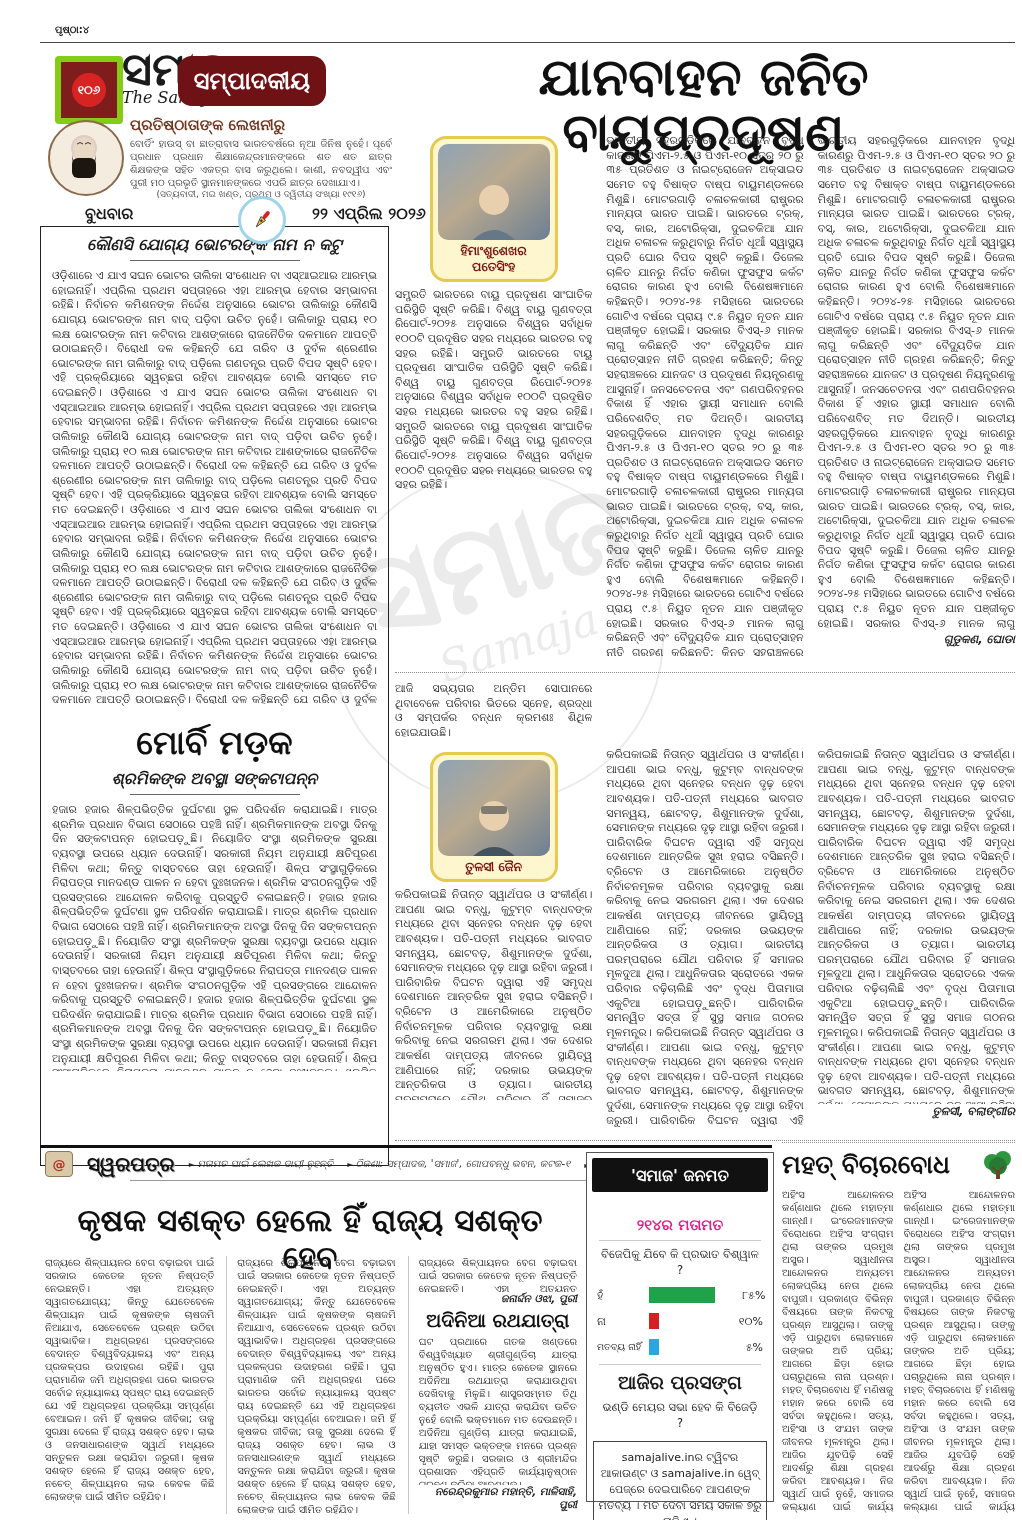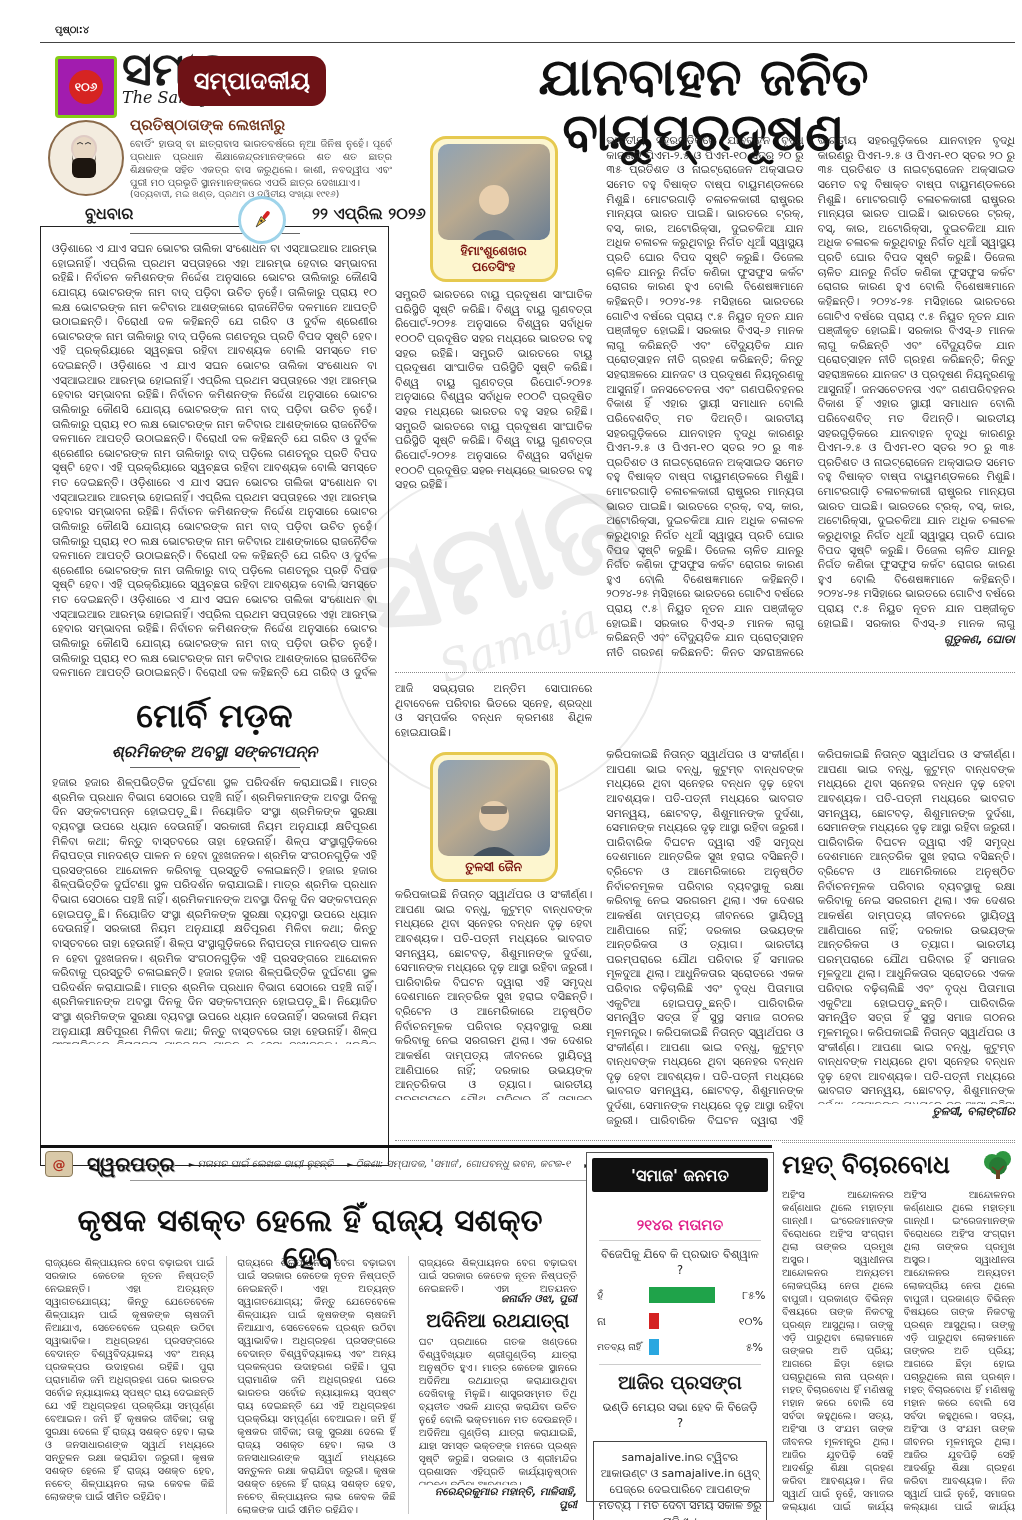--- a/index.html
+++ b/index.html
@@ -4,28 +4,28 @@
 <style>
   html,body{margin:0;padding:0;background:#e8e8e8;}
   #page{position:relative;width:1022px;height:1520px;background:#ffffff;margin:0 auto;
         font-family:"DejaVu Sans","Liberation Sans",sans-serif;color:#1a1a1a;overflow:hidden;
         border-right:1px solid #d8d8d8;}
   .abs{position:absolute;}
   .just{text-align:justify;overflow:hidden;}
   .body-txt{font-size:11px;line-height:1.33;color:#222;}
   .tiny-txt{font-size:10px;line-height:1.3;color:#222;}
   .ctr{text-align:center;}
-  .rt{text-align:left;}
+  .rt{text-align:center;}
   .headline{font-weight:bold;color:#101010;letter-spacing:0px;}
   .dotted-rule{border-top:1px dotted #888;height:0;}
   .solid-rule{border-top:1px solid #444;height:0;}
   .signoff{font-size:11.5px;font-weight:bold;font-style:italic;text-align:right;color:#222;}
   
   .edit-box{background:#6e1216;color:#fff;border-radius:14px;display:flex;align-items:center;justify-content:center;}
-  .badge{background:#a21caf;border:3px solid #84cc16;border-radius:4px;display:flex;align-items:center;justify-content:center;}
+  .badge{background:#7f1d1d;border:6px solid #84cc16;border-radius:4px;display:flex;align-items:center;justify-content:center;}
   .badge-inner{background:#d62422;color:#fff;border-radius:50%;width:34px;height:34px;display:flex;align-items:center;justify-content:center;font-size:12px;font-weight:bold;}
   
   .ed-box{border:1.5px solid #222;}
   .sub-head{font-style:italic;font-weight:bold;font-size:16px;}
   .short-rule{width:170px;border-top:1px solid #666;margin:6px auto 8px auto;}
   
   .auth-frame{border:3px solid #e6c94f;border-radius:16px;background:#fdf6cf;padding:5px 5px 2px 5px;}
   .auth-photo{border-radius:10px;width:100%;height:96px;background:linear-gradient(140deg,#8fa3b5 0%,#b9a98f 45%,#6c7f93 100%);position:relative;overflow:hidden;}
   .auth-photo svg{position:absolute;bottom:-4px;left:50%;transform:translateX(-50%);}
   .auth-name{font-size:12.5px;font-weight:bold;color:#7a1410;text-align:center;padding:3px 0 2px 0;}
@@ -87,20 +87,21 @@
     <svg width="26" height="26" viewBox="0 0 26 26">
       <g transform="rotate(40 13 13)">
         <rect x="11" y="2" width="4" height="9" rx="2" fill="#d42222"></rect>
         <path d="M10 11 L16 11 L13 22 Z" fill="#f0c040" stroke="#333" stroke-width="0.8"></path>
         <circle cx="13" cy="14" r="1.2" fill="#333"></circle>
       </g>
     </svg>
   </div>
 
   <div class="abs ed-box" style="left:40px;top:226px;width:347px;height:938px;">
+    <div class="ctr sub-head" style="margin-top:8px;">କୌଣସି ଯୋଗ୍ୟ ଭୋଟରଙ୍କ ନାମ ନ କଟୁ</div>
     <div class="short-rule"></div>
     <div class="just body-txt" style="margin:0 11px;height:440px;">ଓଡ଼ିଶାରେ ଏ ଯାଏ ସଘନ ଭୋଟର ତାଲିକା ସଂଶୋଧନ ବା ଏସ୍‌ଆଇଆର ଆରମ୍ଭ ହୋଇନାହିଁ। ଏପ୍ରିଲ ପ୍ରଥମ ସପ୍ତାହରେ ଏହା ଆରମ୍ଭ ହେବାର ସମ୍ଭାବନା ରହିଛି। ନିର୍ବାଚନ କମିଶନଙ୍କ ନିର୍ଦ୍ଦେଶ ଅନୁସାରେ ଭୋଟର ତାଲିକାରୁ କୌଣସି ଯୋଗ୍ୟ ଭୋଟରଙ୍କ ନାମ ବାଦ୍ ପଡ଼ିବା ଉଚିତ ନୁହେଁ। ତାଲିକାରୁ ପ୍ରାୟ ୧୦ ଲକ୍ଷ ଭୋଟରଙ୍କ ନାମ କଟିବାର ଆଶଙ୍କାରେ ରାଜନୈତିକ ଦଳମାନେ ଆପତ୍ତି ଉଠାଇଛନ୍ତି। ବିରୋଧୀ ଦଳ କହିଛନ୍ତି ଯେ ଗରିବ ଓ ଦୁର୍ବଳ ଶ୍ରେଣୀର ଭୋଟରଙ୍କ ନାମ ତାଲିକାରୁ ବାଦ୍ ପଡ଼ିଲେ ଗଣତନ୍ତ୍ର ପ୍ରତି ବିପଦ ସୃଷ୍ଟି ହେବ। ଏହି ପ୍ରକ୍ରିୟାରେ ସ୍ୱଚ୍ଛତା ରହିବା ଆବଶ୍ୟକ ବୋଲି ସମସ୍ତେ ମତ ଦେଇଛନ୍ତି। ଓଡ଼ିଶାରେ ଏ ଯାଏ ସଘନ ଭୋଟର ତାଲିକା ସଂଶୋଧନ ବା ଏସ୍‌ଆଇଆର ଆରମ୍ଭ ହୋଇନାହିଁ। ଏପ୍ରିଲ ପ୍ରଥମ ସପ୍ତାହରେ ଏହା ଆରମ୍ଭ ହେବାର ସମ୍ଭାବନା ରହିଛି। ନିର୍ବାଚନ କମିଶନଙ୍କ ନିର୍ଦ୍ଦେଶ ଅନୁସାରେ ଭୋଟର ତାଲିକାରୁ କୌଣସି ଯୋଗ୍ୟ ଭୋଟରଙ୍କ ନାମ ବାଦ୍ ପଡ଼ିବା ଉଚିତ ନୁହେଁ। ତାଲିକାରୁ ପ୍ରାୟ ୧୦ ଲକ୍ଷ ଭୋଟରଙ୍କ ନାମ କଟିବାର ଆଶଙ୍କାରେ ରାଜନୈତିକ ଦଳମାନେ ଆପତ୍ତି ଉଠାଇଛନ୍ତି। ବିରୋଧୀ ଦଳ କହିଛନ୍ତି ଯେ ଗରିବ ଓ ଦୁର୍ବଳ ଶ୍ରେଣୀର ଭୋଟରଙ୍କ ନାମ ତାଲିକାରୁ ବାଦ୍ ପଡ଼ିଲେ ଗଣତନ୍ତ୍ର ପ୍ରତି ବିପଦ ସୃଷ୍ଟି ହେବ। ଏହି ପ୍ରକ୍ରିୟାରେ ସ୍ୱଚ୍ଛତା ରହିବା ଆବଶ୍ୟକ ବୋଲି ସମସ୍ତେ ମତ ଦେଇଛନ୍ତି। ଓଡ଼ିଶାରେ ଏ ଯାଏ ସଘନ ଭୋଟର ତାଲିକା ସଂଶୋଧନ ବା ଏସ୍‌ଆଇଆର ଆରମ୍ଭ ହୋଇନାହିଁ। ଏପ୍ରିଲ ପ୍ରଥମ ସପ୍ତାହରେ ଏହା ଆରମ୍ଭ ହେବାର ସମ୍ଭାବନା ରହିଛି। ନିର୍ବାଚନ କମିଶନଙ୍କ ନିର୍ଦ୍ଦେଶ ଅନୁସାରେ ଭୋଟର ତାଲିକାରୁ କୌଣସି ଯୋଗ୍ୟ ଭୋଟରଙ୍କ ନାମ ବାଦ୍ ପଡ଼ିବା ଉଚିତ ନୁହେଁ। ତାଲିକାରୁ ପ୍ରାୟ ୧୦ ଲକ୍ଷ ଭୋଟରଙ୍କ ନାମ କଟିବାର ଆଶଙ୍କାରେ ରାଜନୈତିକ ଦଳମାନେ ଆପତ୍ତି ଉଠାଇଛନ୍ତି। ବିରୋଧୀ ଦଳ କହିଛନ୍ତି ଯେ ଗରିବ ଓ ଦୁର୍ବଳ ଶ୍ରେଣୀର ଭୋଟରଙ୍କ ନାମ ତାଲିକାରୁ ବାଦ୍ ପଡ଼ିଲେ ଗଣତନ୍ତ୍ର ପ୍ରତି ବିପଦ ସୃଷ୍ଟି ହେବ। ଏହି ପ୍ରକ୍ରିୟାରେ ସ୍ୱଚ୍ଛତା ରହିବା ଆବଶ୍ୟକ ବୋଲି ସମସ୍ତେ ମତ ଦେଇଛନ୍ତି। ଓଡ଼ିଶାରେ ଏ ଯାଏ ସଘନ ଭୋଟର ତାଲିକା ସଂଶୋଧନ ବା ଏସ୍‌ଆଇଆର ଆରମ୍ଭ ହୋଇନାହିଁ। ଏପ୍ରିଲ ପ୍ରଥମ ସପ୍ତାହରେ ଏହା ଆରମ୍ଭ ହେବାର ସମ୍ଭାବନା ରହିଛି। ନିର୍ବାଚନ କମିଶନଙ୍କ ନିର୍ଦ୍ଦେଶ ଅନୁସାରେ ଭୋଟର ତାଲିକାରୁ କୌଣସି ଯୋଗ୍ୟ ଭୋଟରଙ୍କ ନାମ ବାଦ୍ ପଡ଼ିବା ଉଚିତ ନୁହେଁ। ତାଲିକାରୁ ପ୍ରାୟ ୧୦ ଲକ୍ଷ ଭୋଟରଙ୍କ ନାମ କଟିବାର ଆଶଙ୍କାରେ ରାଜନୈତିକ ଦଳମାନେ ଆପତ୍ତି ଉଠାଇଛନ୍ତି। ବିରୋଧୀ ଦଳ କହିଛନ୍ତି ଯେ ଗରିବ ଓ ଦୁର୍ବଳ ଶ୍ରେଣୀର ଭୋଟରଙ୍କ ନାମ ତାଲିକାରୁ ବାଦ୍ ପଡ଼ିଲେ ଗଣତନ୍ତ୍ର ପ୍ରତି ବିପଦ ସୃଷ୍ଟି ହେବ। ଏହି ପ୍ରକ୍ରିୟାରେ ସ୍ୱଚ୍ଛତା ରହିବା ଆବଶ୍ୟକ ବୋଲି ସମସ୍ତେ ମତ ଦେଇଛନ୍ତି।</div>
 
     <div class="ctr headline" style="margin-top:14px;font-size:33px;">ମୋର୍ବି ମଡ଼କ</div>
     <div class="ctr sub-head" style="margin-top:6px;">ଶ୍ରମିକଙ୍କ ଅବସ୍ଥା ସଙ୍କଟାପନ୍ନ</div>
     <div class="short-rule"></div>
     <div class="just body-txt" style="margin:0 11px;height:268px;">ହଜାର ହଜାର ଶିଳ୍ପଭିତ୍ତିକ ଦୁର୍ଘଟଣା ସ୍ଥଳ ପରିଦର୍ଶନ କରାଯାଇଛି। ମାତ୍ର ଶ୍ରମିକ ପ୍ରଧାନ ବିଭାଗ ସେଠାରେ ପହଞ୍ଚି ନାହିଁ। ଶ୍ରମିକମାନଙ୍କ ଅବସ୍ଥା ଦିନକୁ ଦିନ ସଙ୍କଟାପନ୍ନ ହୋଇପଡ଼ୁଛି। ନିୟୋଜିତ ସଂସ୍ଥା ଶ୍ରମିକଙ୍କ ସୁରକ୍ଷା ବ୍ୟବସ୍ଥା ଉପରେ ଧ୍ୟାନ ଦେଉନାହିଁ। ସରକାରୀ ନିୟମ ଅନୁଯାୟୀ କ୍ଷତିପୂରଣ ମିଳିବା କଥା; କିନ୍ତୁ ବାସ୍ତବରେ ତାହା ହେଉନାହିଁ। ଶିଳ୍ପ ସଂସ୍ଥାଗୁଡ଼ିକରେ ନିରାପତ୍ତା ମାନଦଣ୍ଡ ପାଳନ ନ ହେବା ଦୁଃଖଜନକ। ଶ୍ରମିକ ସଂଗଠନଗୁଡ଼ିକ ଏହି ପ୍ରସଙ୍ଗରେ ଆନ୍ଦୋଳନ କରିବାକୁ ପ୍ରସ୍ତୁତି ଚଳାଇଛନ୍ତି। ହଜାର ହଜାର ଶିଳ୍ପଭିତ୍ତିକ ଦୁର୍ଘଟଣା ସ୍ଥଳ ପରିଦର୍ଶନ କରାଯାଇଛି। ମାତ୍ର ଶ୍ରମିକ ପ୍ରଧାନ ବିଭାଗ ସେଠାରେ ପହଞ୍ଚି ନାହିଁ। ଶ୍ରମିକମାନଙ୍କ ଅବସ୍ଥା ଦିନକୁ ଦିନ ସଙ୍କଟାପନ୍ନ ହୋଇପଡ଼ୁଛି। ନିୟୋଜିତ ସଂସ୍ଥା ଶ୍ରମିକଙ୍କ ସୁରକ୍ଷା ବ୍ୟବସ୍ଥା ଉପରେ ଧ୍ୟାନ ଦେଉନାହିଁ। ସରକାରୀ ନିୟମ ଅନୁଯାୟୀ କ୍ଷତିପୂରଣ ମିଳିବା କଥା; କିନ୍ତୁ ବାସ୍ତବରେ ତାହା ହେଉନାହିଁ। ଶିଳ୍ପ ସଂସ୍ଥାଗୁଡ଼ିକରେ ନିରାପତ୍ତା ମାନଦଣ୍ଡ ପାଳନ ନ ହେବା ଦୁଃଖଜନକ। ଶ୍ରମିକ ସଂଗଠନଗୁଡ଼ିକ ଏହି ପ୍ରସଙ୍ଗରେ ଆନ୍ଦୋଳନ କରିବାକୁ ପ୍ରସ୍ତୁତି ଚଳାଇଛନ୍ତି। ହଜାର ହଜାର ଶିଳ୍ପଭିତ୍ତିକ ଦୁର୍ଘଟଣା ସ୍ଥଳ ପରିଦର୍ଶନ କରାଯାଇଛି। ମାତ୍ର ଶ୍ରମିକ ପ୍ରଧାନ ବିଭାଗ ସେଠାରେ ପହଞ୍ଚି ନାହିଁ। ଶ୍ରମିକମାନଙ୍କ ଅବସ୍ଥା ଦିନକୁ ଦିନ ସଙ୍କଟାପନ୍ନ ହୋଇପଡ଼ୁଛି। ନିୟୋଜିତ ସଂସ୍ଥା ଶ୍ରମିକଙ୍କ ସୁରକ୍ଷା ବ୍ୟବସ୍ଥା ଉପରେ ଧ୍ୟାନ ଦେଉନାହିଁ। ସରକାରୀ ନିୟମ ଅନୁଯାୟୀ କ୍ଷତିପୂରଣ ମିଳିବା କଥା; କିନ୍ତୁ ବାସ୍ତବରେ ତାହା ହେଉନାହିଁ। ଶିଳ୍ପ ସଂସ୍ଥାଗୁଡ଼ିକରେ ନିରାପତ୍ତା ମାନଦଣ୍ଡ ପାଳନ ନ ହେବା ଦୁଃଖଜନକ। ଶ୍ରମିକ ସଂଗଠନଗୁଡ଼ିକ ଏହି ପ୍ରସଙ୍ଗରେ ଆନ୍ଦୋଳନ କରିବାକୁ ପ୍ରସ୍ତୁତି ଚଳାଇଛନ୍ତି।</div>
   </div>
 
   <div class="abs wm" style="left:290px;top:500px;width:420px;z-index:2;">

